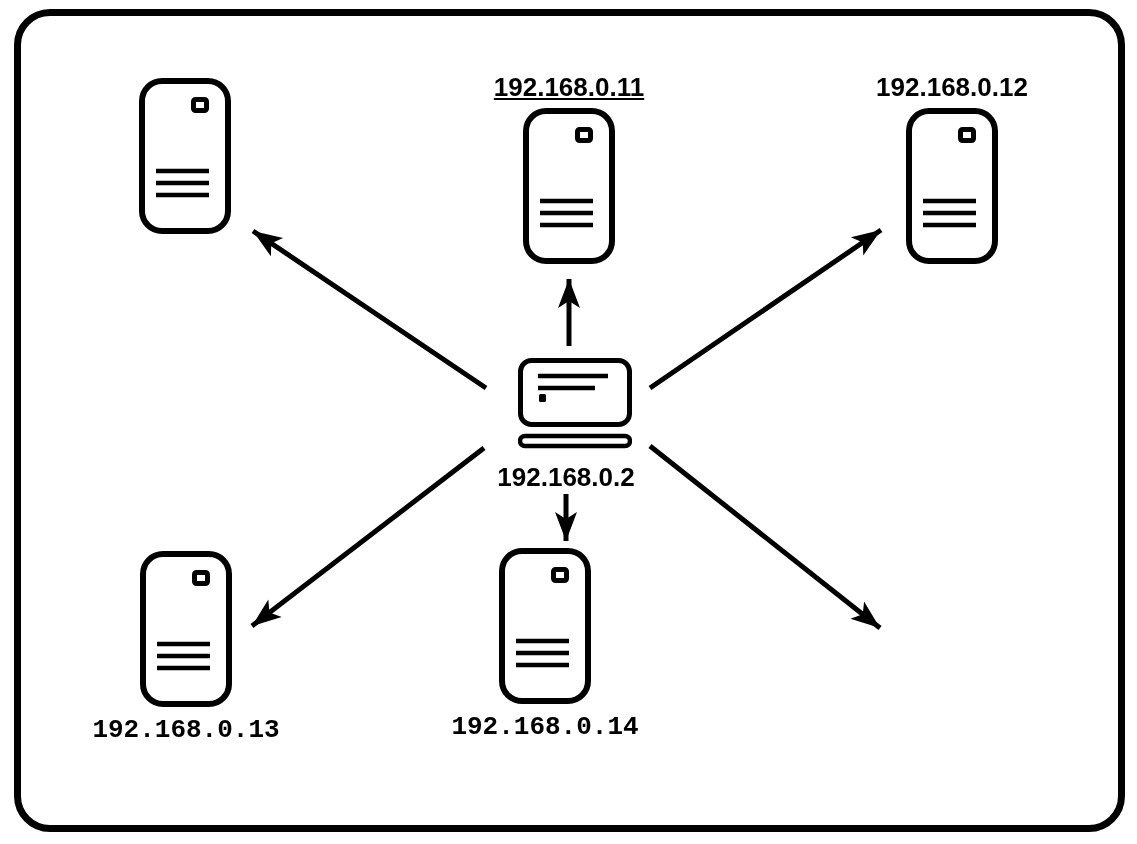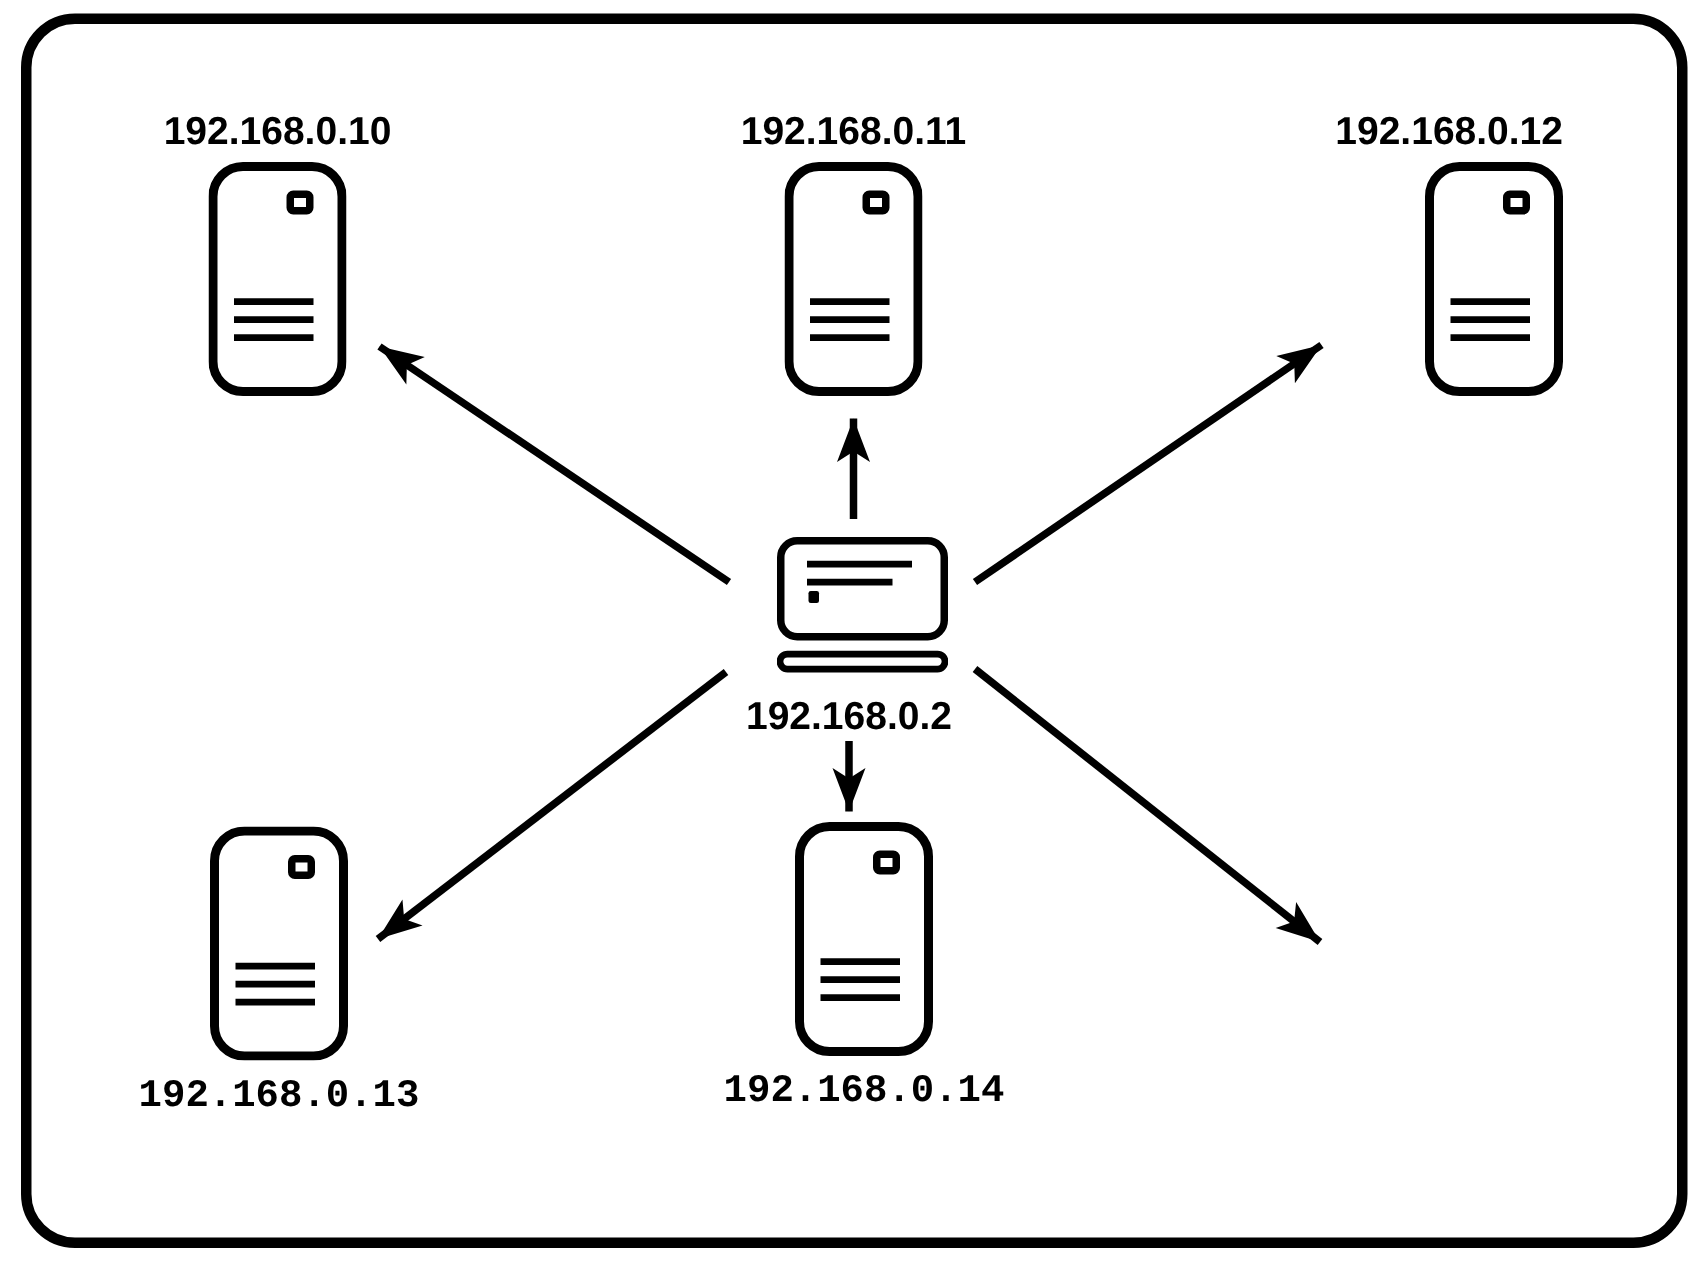--- a/index.html
+++ b/index.html
@@ -68,42 +68,41 @@
     </defs>
     <line x1="486" y1="388" x2="253" y2="231" stroke="#000000" stroke-width="5" marker-end="url(#head)"></line>
     <line x1="569" y1="346" x2="569" y2="279" stroke="#000000" stroke-width="5" marker-end="url(#head)"></line>
     <line x1="650" y1="388" x2="881" y2="230" stroke="#000000" stroke-width="5" marker-end="url(#head)"></line>
     <line x1="484" y1="448" x2="252" y2="626" stroke="#000000" stroke-width="5" marker-end="url(#head)"></line>
     <line x1="566" y1="494" x2="566" y2="541" stroke="#000000" stroke-width="5" marker-end="url(#head)"></line>
     <line x1="650" y1="446" x2="880" y2="628" stroke="#000000" stroke-width="5" marker-end="url(#head)"></line>
   </svg>
 
   <div class="node top-row" style="left:95px; top:72px;">
-    <div class="ip-label">192.168.0.10</div>
     <svg class="icon-svg" width="92" height="156" viewBox="0 0 92 156">
       <rect class="stroke" x="3" y="3" width="86" height="150" rx="20" stroke-width="6"></rect>
       <rect class="stroke" x="54.5" y="21.5" width="13" height="11" rx="2" stroke-width="5"></rect>
       <line class="stroke" x1="17" y1="93" x2="70" y2="93" stroke-width="4.5"></line>
       <line class="stroke" x1="17" y1="105" x2="70" y2="105" stroke-width="4.5"></line>
       <line class="stroke" x1="17" y1="117" x2="70" y2="117" stroke-width="4.5"></line>
     </svg>
   </div>
 
-  <div class="node top-row" style="left:479px; top:72px;">
+  <div class="node top-row" style="left:479px; top:72px;text-decoration:underline;">
     <div class="ip-label">192.168.0.11</div>
     <svg class="icon-svg" width="92" height="156" viewBox="0 0 92 156">
       <rect class="stroke" x="3" y="3" width="86" height="150" rx="20" stroke-width="6"></rect>
       <rect class="stroke" x="54.5" y="21.5" width="13" height="11" rx="2" stroke-width="5"></rect>
       <line class="stroke" x1="17" y1="93" x2="70" y2="93" stroke-width="4.5"></line>
       <line class="stroke" x1="17" y1="105" x2="70" y2="105" stroke-width="4.5"></line>
       <line class="stroke" x1="17" y1="117" x2="70" y2="117" stroke-width="4.5"></line>
     </svg>
   </div>
 
-  <div class="node top-row" style="left:862px; top:72px;align-items:flex-end;">
+  <div class="node top-row" style="left:862px; top:72px;">
     <div class="ip-label">192.168.0.12</div>
     <svg class="icon-svg" width="92" height="156" viewBox="0 0 92 156">
       <rect class="stroke" x="3" y="3" width="86" height="150" rx="20" stroke-width="6"></rect>
       <rect class="stroke" x="54.5" y="21.5" width="13" height="11" rx="2" stroke-width="5"></rect>
       <line class="stroke" x1="17" y1="93" x2="70" y2="93" stroke-width="4.5"></line>
       <line class="stroke" x1="17" y1="105" x2="70" y2="105" stroke-width="4.5"></line>
       <line class="stroke" x1="17" y1="117" x2="70" y2="117" stroke-width="4.5"></line>
     </svg>
   </div>
 
@@ -122,21 +121,21 @@
     <svg class="icon-svg" width="92" height="156" viewBox="0 0 92 156">
       <rect class="stroke" x="3" y="3" width="86" height="150" rx="20" stroke-width="6"></rect>
       <rect class="stroke" x="54.5" y="21.5" width="13" height="11" rx="2" stroke-width="5"></rect>
       <line class="stroke" x1="17" y1="93" x2="70" y2="93" stroke-width="4.5"></line>
       <line class="stroke" x1="17" y1="105" x2="70" y2="105" stroke-width="4.5"></line>
       <line class="stroke" x1="17" y1="117" x2="70" y2="117" stroke-width="4.5"></line>
     </svg>
     <div class="ip-label">192.168.0.13</div>
   </div>
 
-  <div class="node bottom-row" style="left:486px; top:548px;">
+  <div class="node bottom-row" style="left:455px; top:548px;">
     <svg class="icon-svg" width="92" height="156" viewBox="0 0 92 156">
       <rect class="stroke" x="3" y="3" width="86" height="150" rx="20" stroke-width="6"></rect>
       <rect class="stroke" x="54.5" y="21.5" width="13" height="11" rx="2" stroke-width="5"></rect>
       <line class="stroke" x1="17" y1="93" x2="70" y2="93" stroke-width="4.5"></line>
       <line class="stroke" x1="17" y1="105" x2="70" y2="105" stroke-width="4.5"></line>
       <line class="stroke" x1="17" y1="117" x2="70" y2="117" stroke-width="4.5"></line>
     </svg>
     <div class="ip-label">192.168.0.14</div>
   </div>
 

